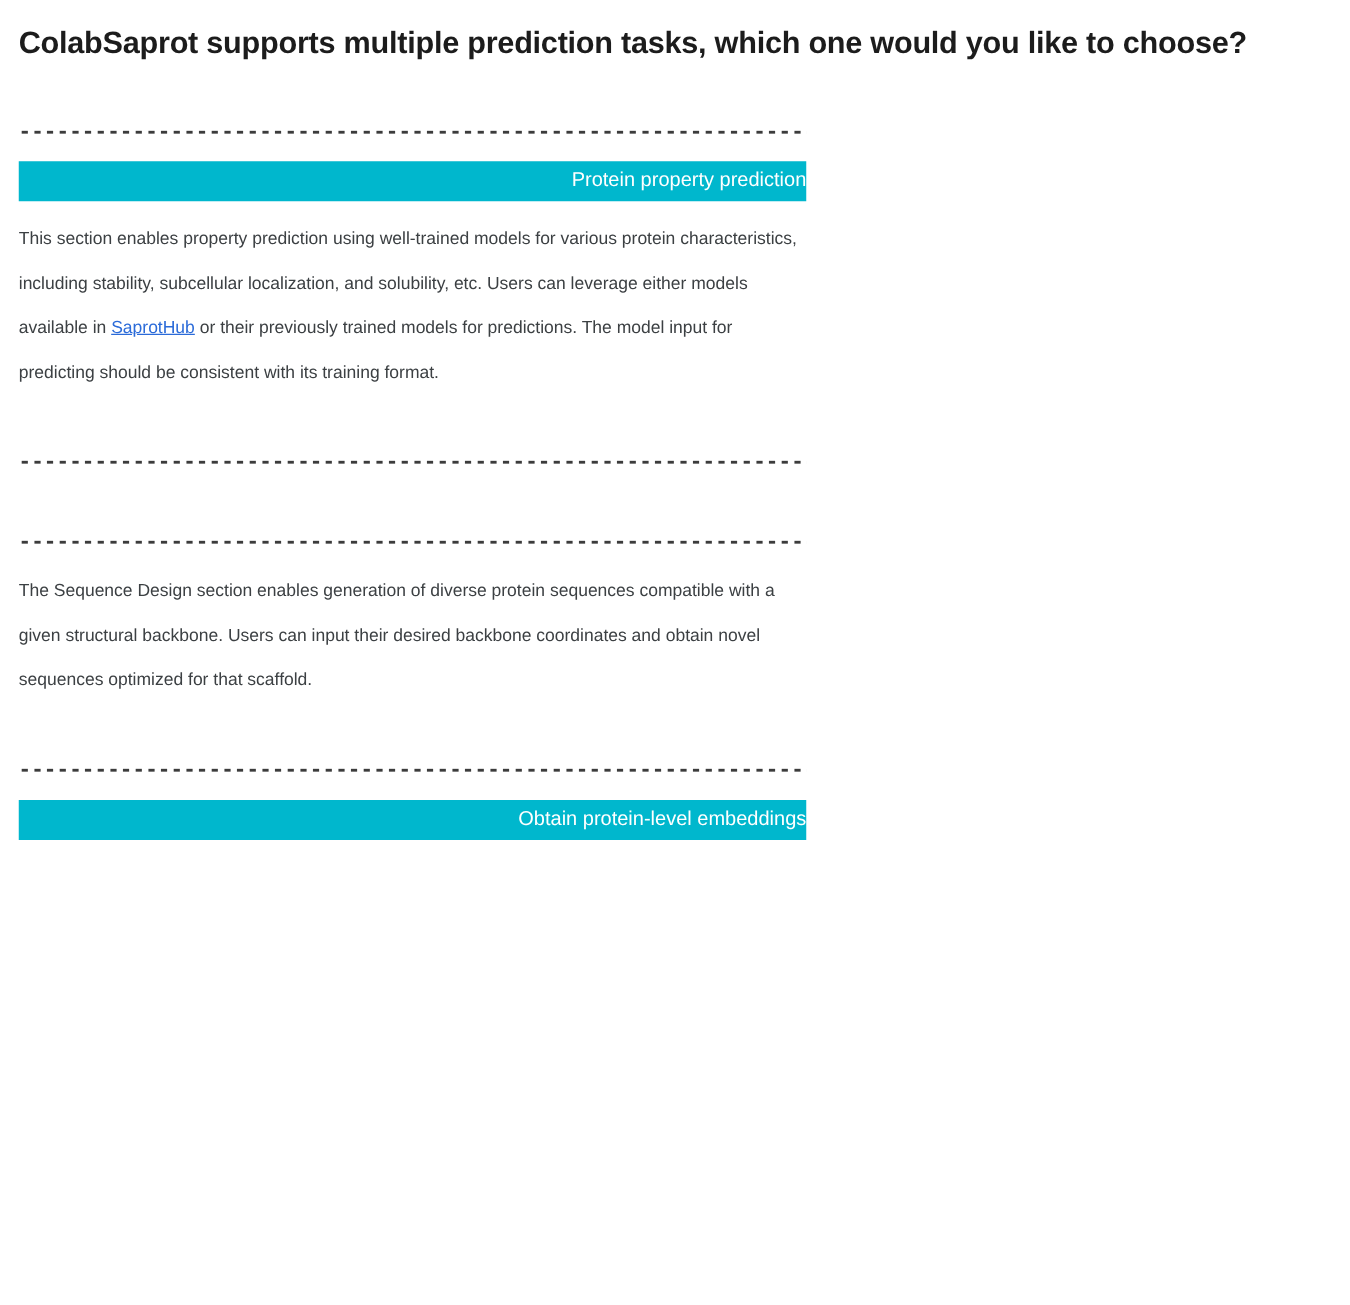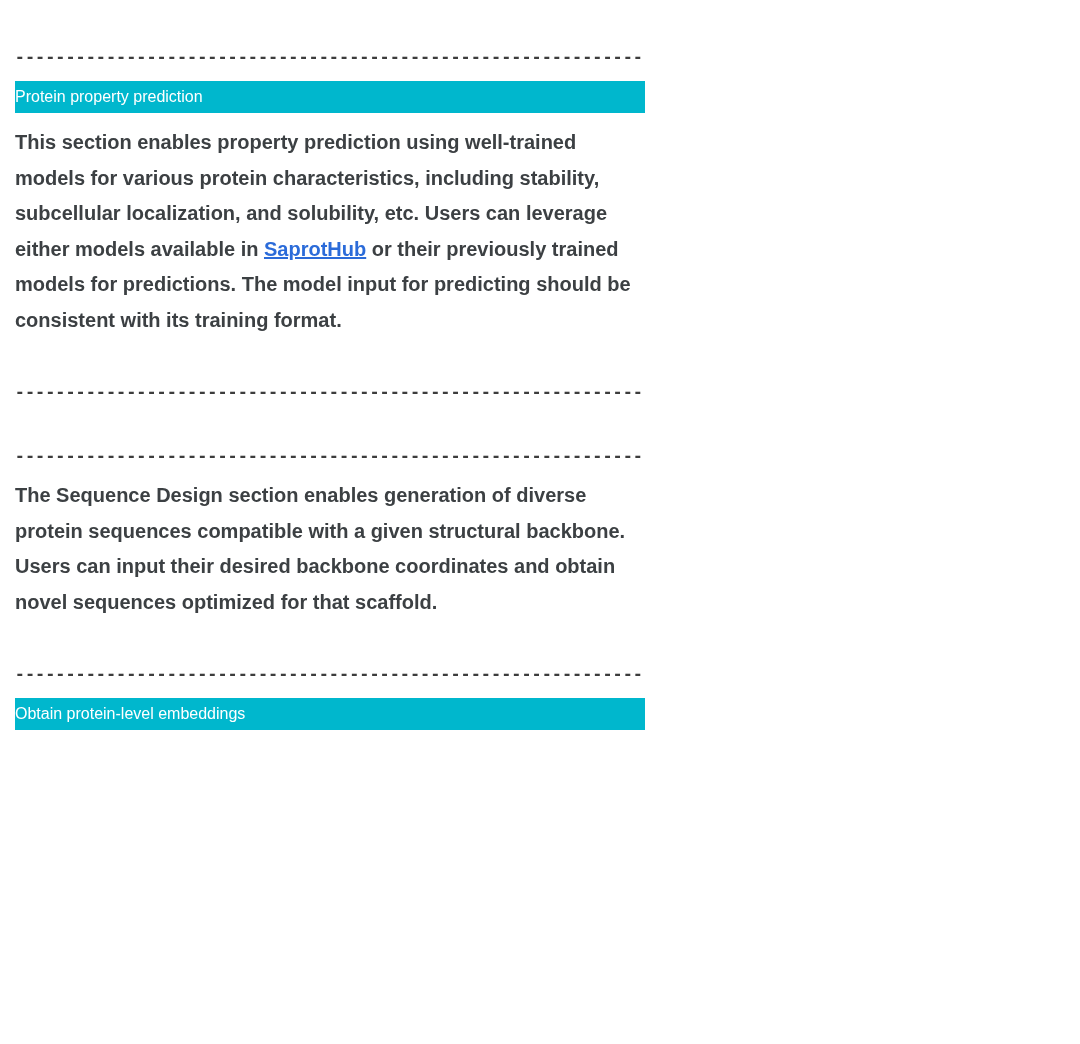--- a/index.html
+++ b/index.html
@@ -46,42 +46,42 @@
     color: var(--divider-color);
     letter-spacing: 0.5px;
   }
   .banner {
     margin-top: 14px;
     width: 630px;
     height: 32px;
     line-height: 32px;
     background: var(--banner-bg);
     color: var(--banner-text);
-    text-align: left;
+    text-align: right;
     font-size: 16px;
   }
   .body-text {
     margin: 12px 0 0 0;
     width: 630px;
-    font-size: 20px;
+    font-size: 14px;
     line-height: 35.5px;
     color: var(--body-text);
-    font-weight: bold;
   }
   .inline-link {
     color: var(--link-color);
     text-decoration: underline;
     cursor: pointer;
   }
 </style>
 </head>
 <body>
 
 <div class="page">
 
+  <h1 class="doc-title">ColabSaprot supports multiple prediction tasks, which one would you like to choose?</h1>
 
   <div class="content-col">
 
     <section>
       <div class="divider">----------------------------------------------------------------------</div>
       <div class="banner">Protein property prediction</div>
       <p class="body-text"><span>This section enables property prediction using well-trained models for various protein characteristics, including stability, subcellular localization, and solubility, etc. Users can leverage either models available in </span><a class="inline-link">SaprotHub</a><span> or their previously trained models for predictions. The model input for predicting should be consistent with its training format.</span></p>
     </section>
 
     <section>

